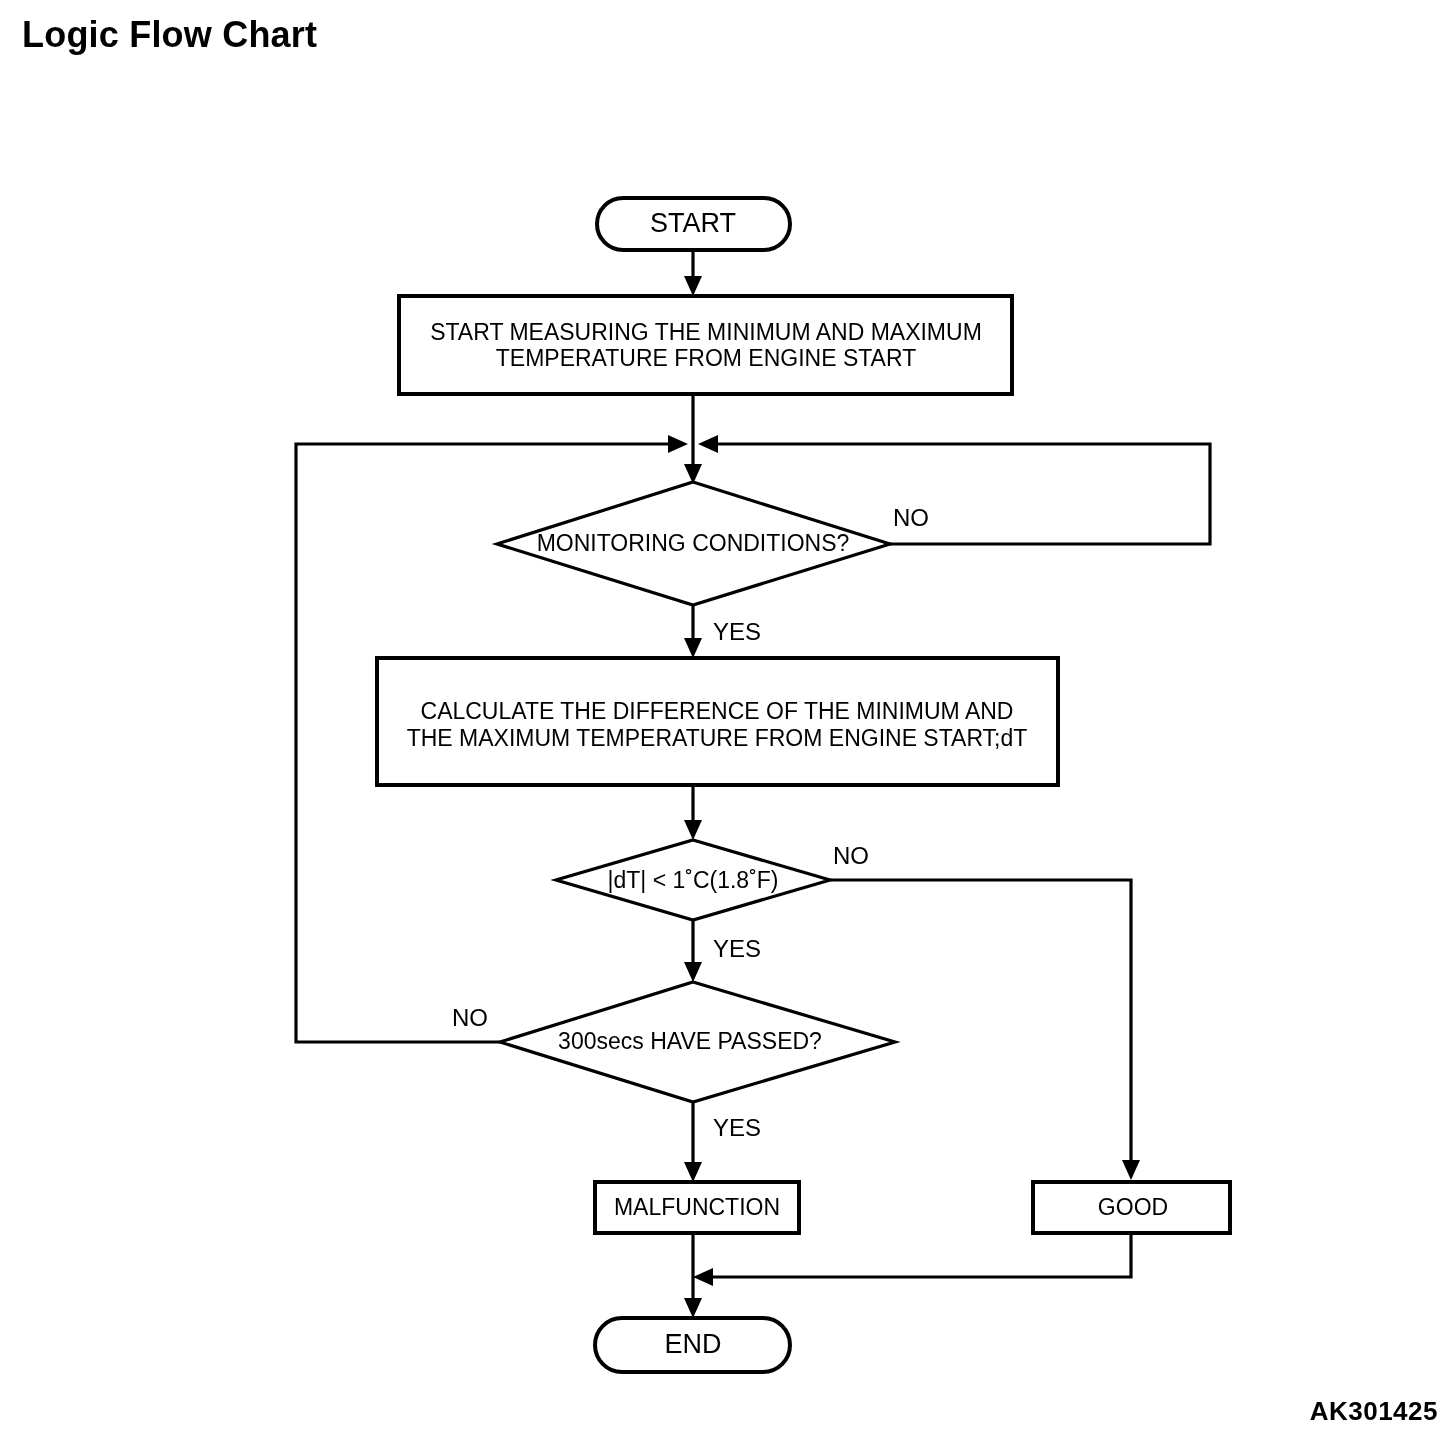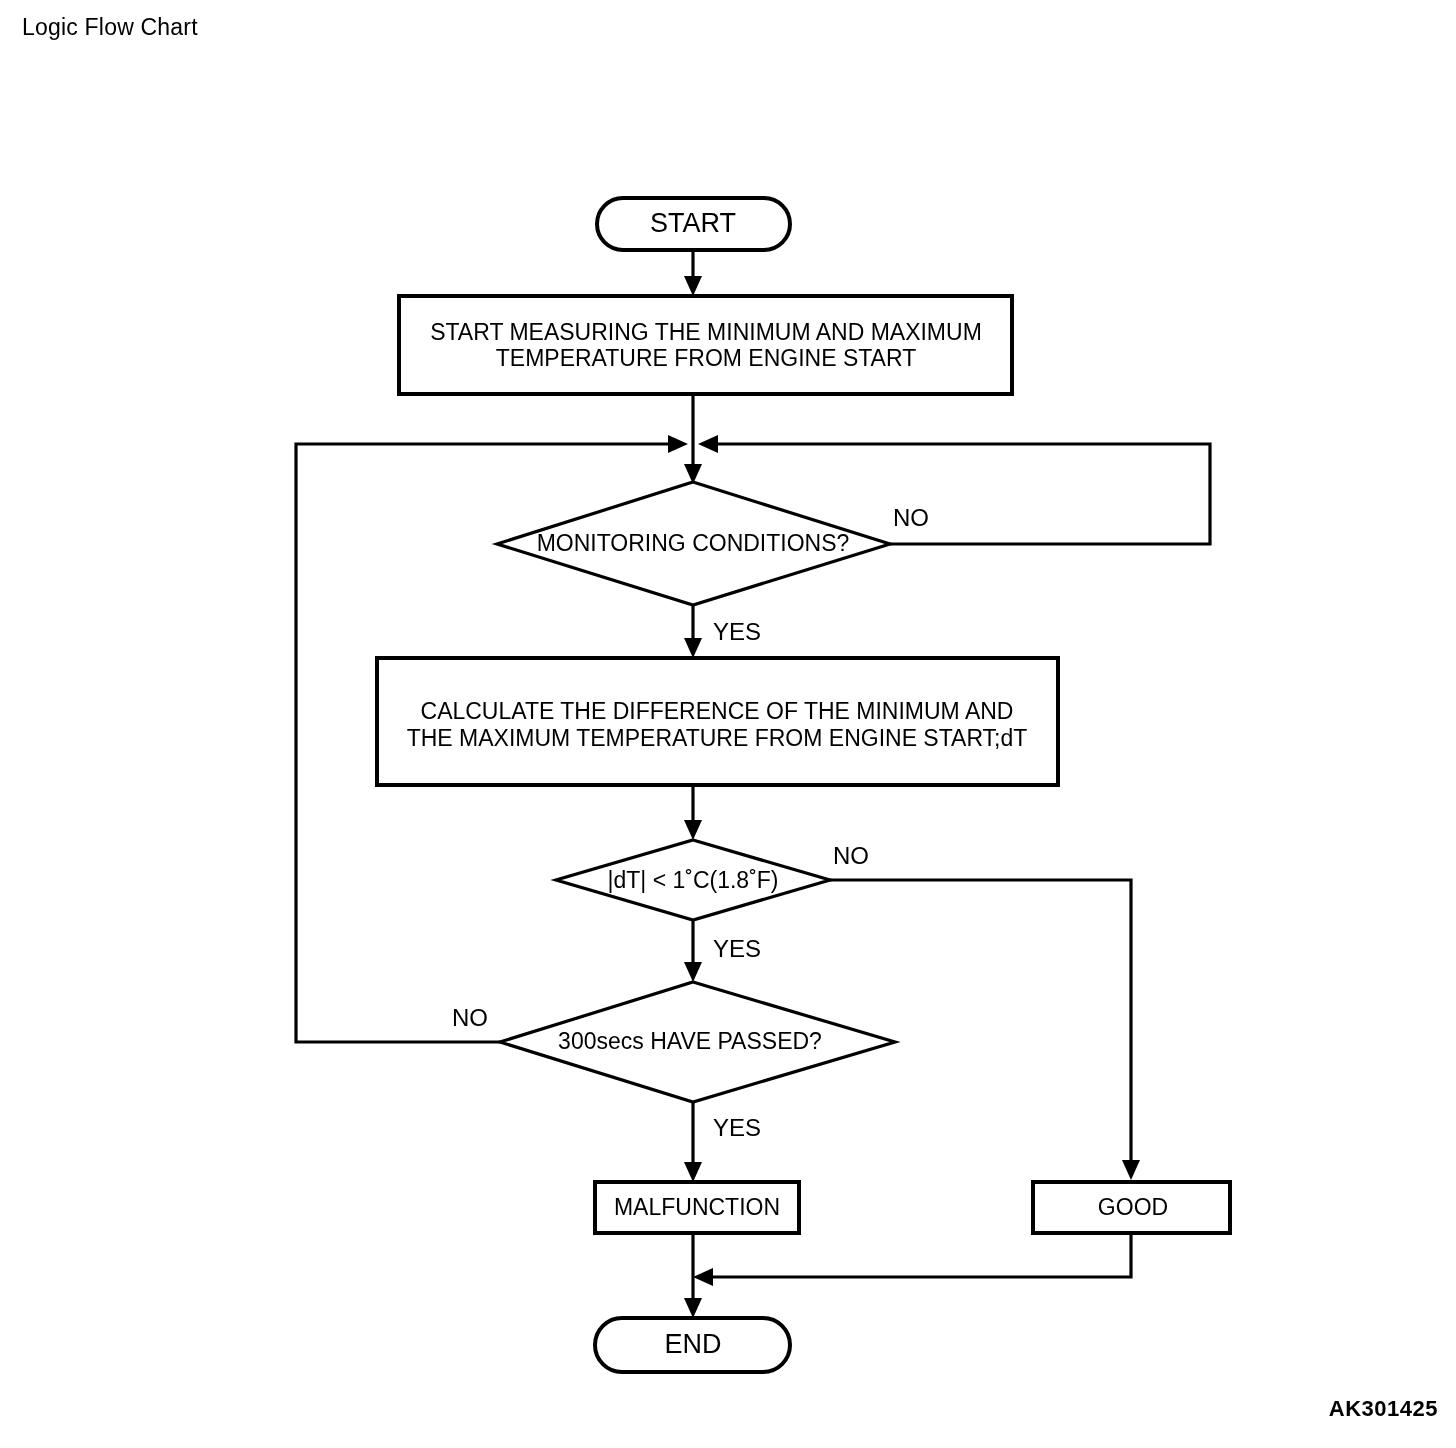--- a/index.html
+++ b/index.html
@@ -12,30 +12,30 @@
     height: 1448px;
     position: relative;
     font-family: "Liberation Sans", sans-serif;
     color: #000000;
     overflow: hidden;
   }
   #page-title {
     position: absolute;
     left: 22px;
     top: 14px;
-    font-size: 23px;
-    font-weight: normal;
+    font-size: 36px;
+    font-weight: bold;
     letter-spacing: 0.2px;
     white-space: nowrap;
   }
   #figure-code {
     position: absolute;
     right: 18px;
     top: 1396px;
-    font-size: 22px;
+    font-size: 26px;
     font-weight: bold;
     letter-spacing: 0.5px;
   }
   #flow-svg {
     position: absolute;
     left: 0;
     top: 0;
     width: 1456px;
     height: 1448px;
   }

